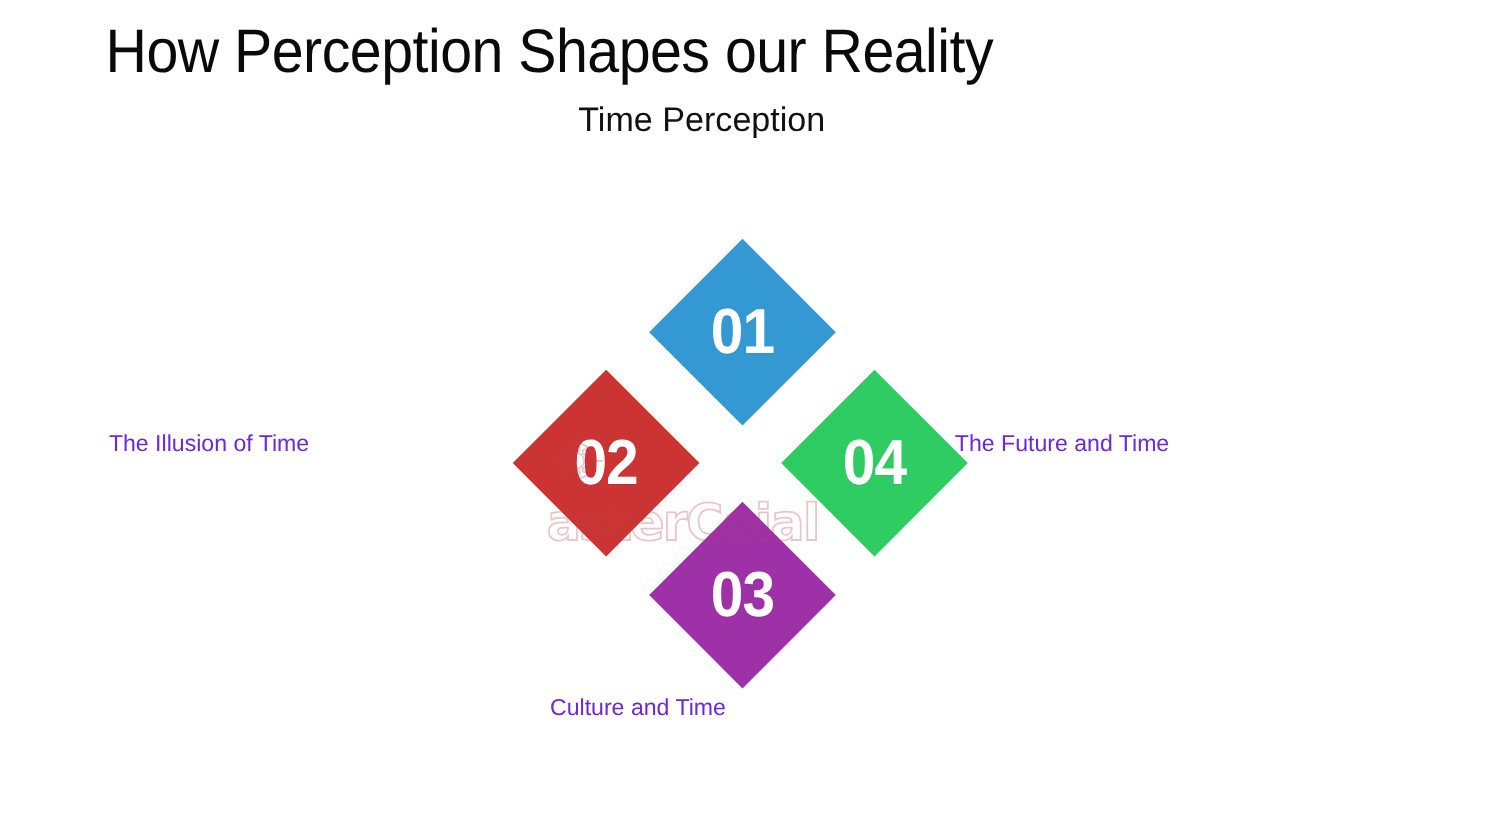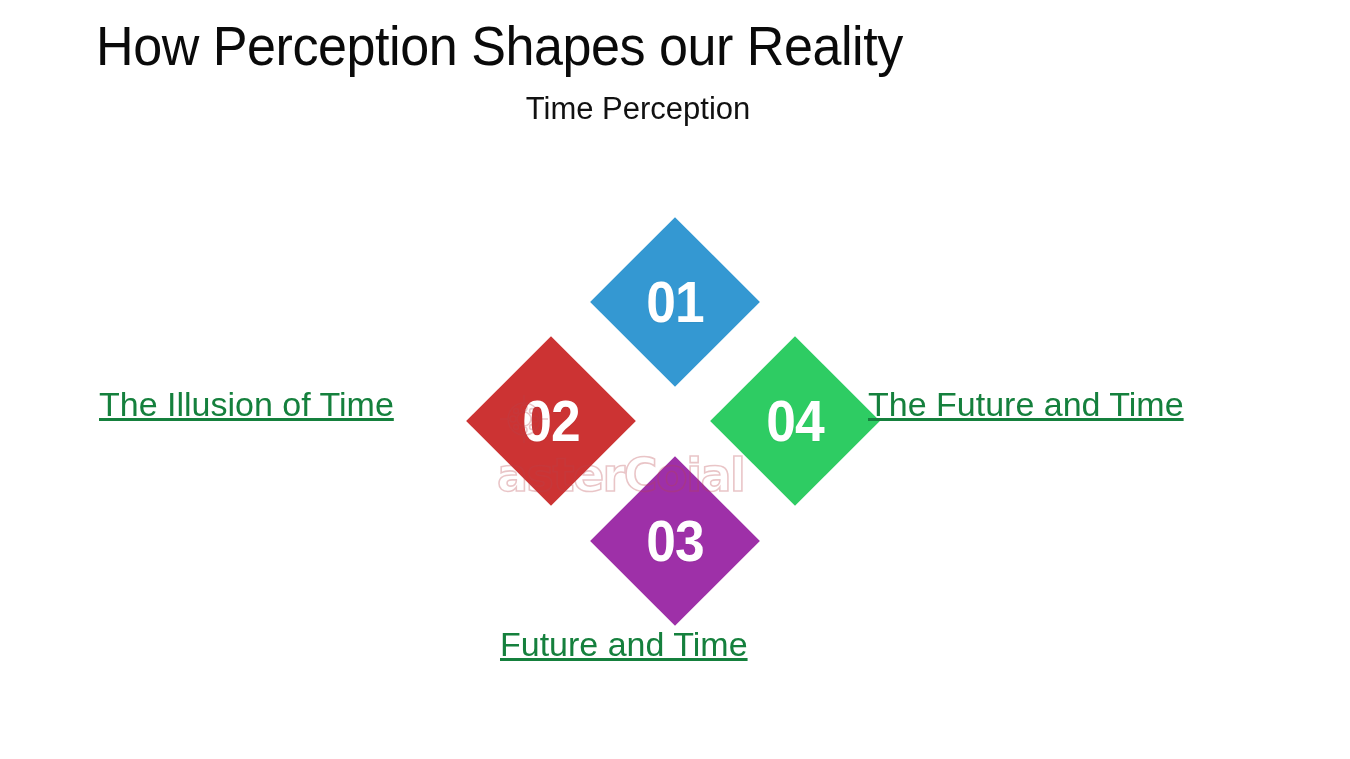--- a/index.html
+++ b/index.html
@@ -86,26 +86,25 @@
 
   
   #diamond-01 { left: 615px; top: 242px; }
   #diamond-02 { left: 491px; top: 361px; }
   #diamond-03 { left: 615px; top: 481px; }
   #diamond-04 { left: 735px; top: 361px; }
 
   
   .label {
     position: absolute;
-    font-size: 34px;
+    font-size: 21px;
     font-weight: 400;
     line-height: 34px;
-    color: #15803d;
+    color: #6d28d9;
     white-space: nowrap;
-    text-decoration: underline;
   }
   #label-left   { left: 99px;  top: 387px; }
   #label-right  { left: 868px; top: 387px; }
   #label-bottom { left: 500px; top: 627px; }
 
   
   .watermark {
     position: absolute;
     left: 497px;
     top: 392px;
@@ -173,15 +172,15 @@
       </span>
       <span class="wm-text">asterCoial</span>
     </div>
 
   </div>
 
   <div class="label" id="label-left">The Illusion of Time</div>
 
   <div class="label" id="label-right">The Future and Time</div>
 
-  <div class="label" id="label-bottom">Future and Time</div>
+  <div class="label" id="label-bottom">Culture and Time</div>
 
 </div>
 
 </body></html>

